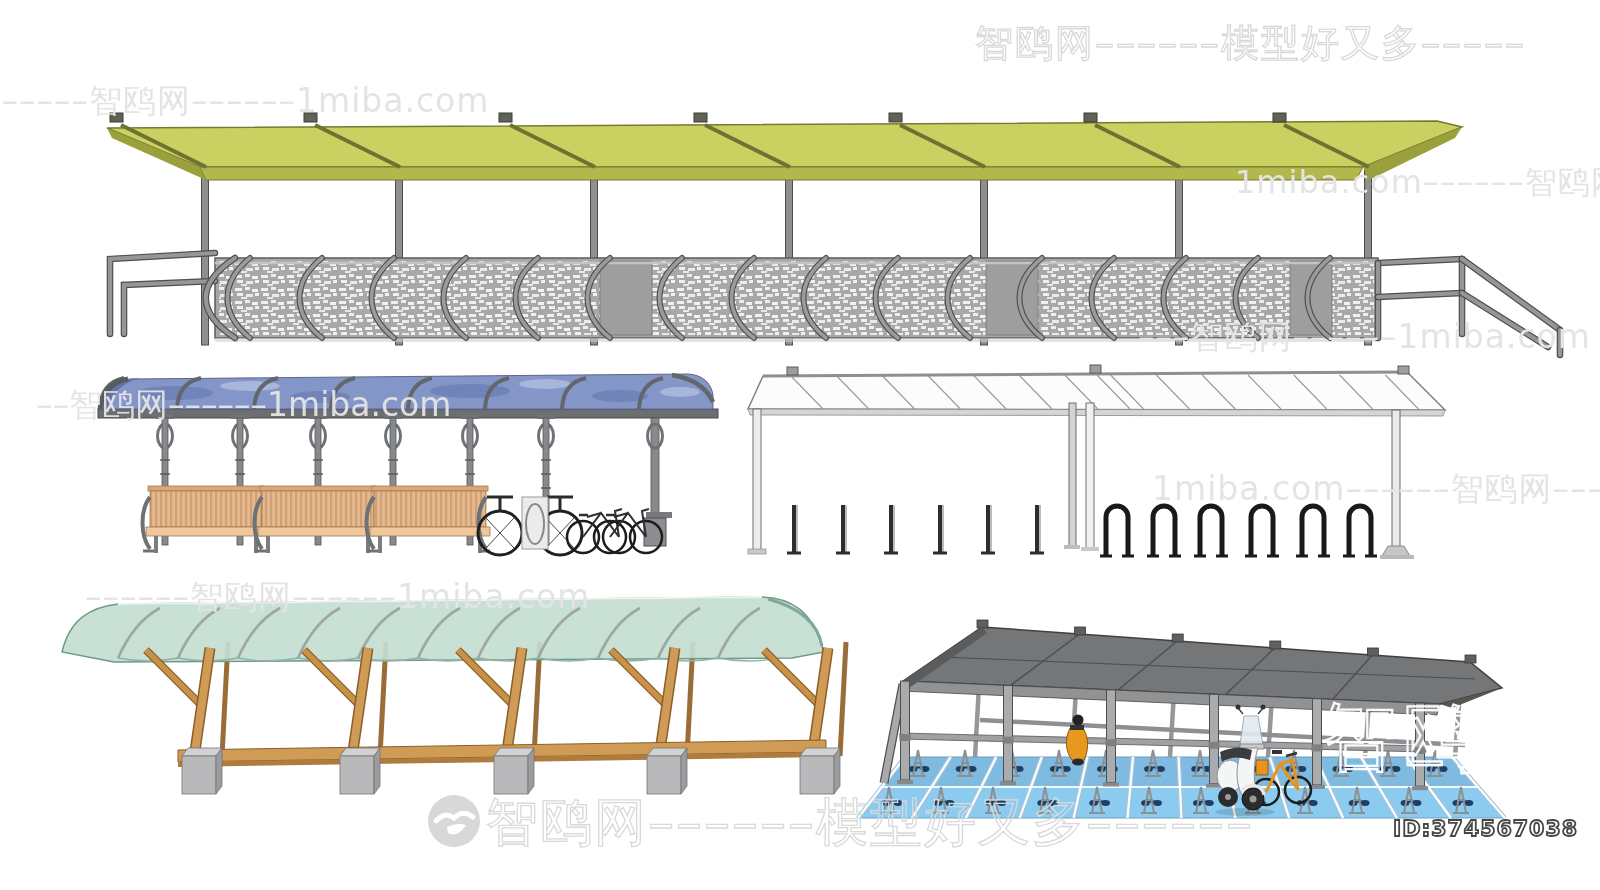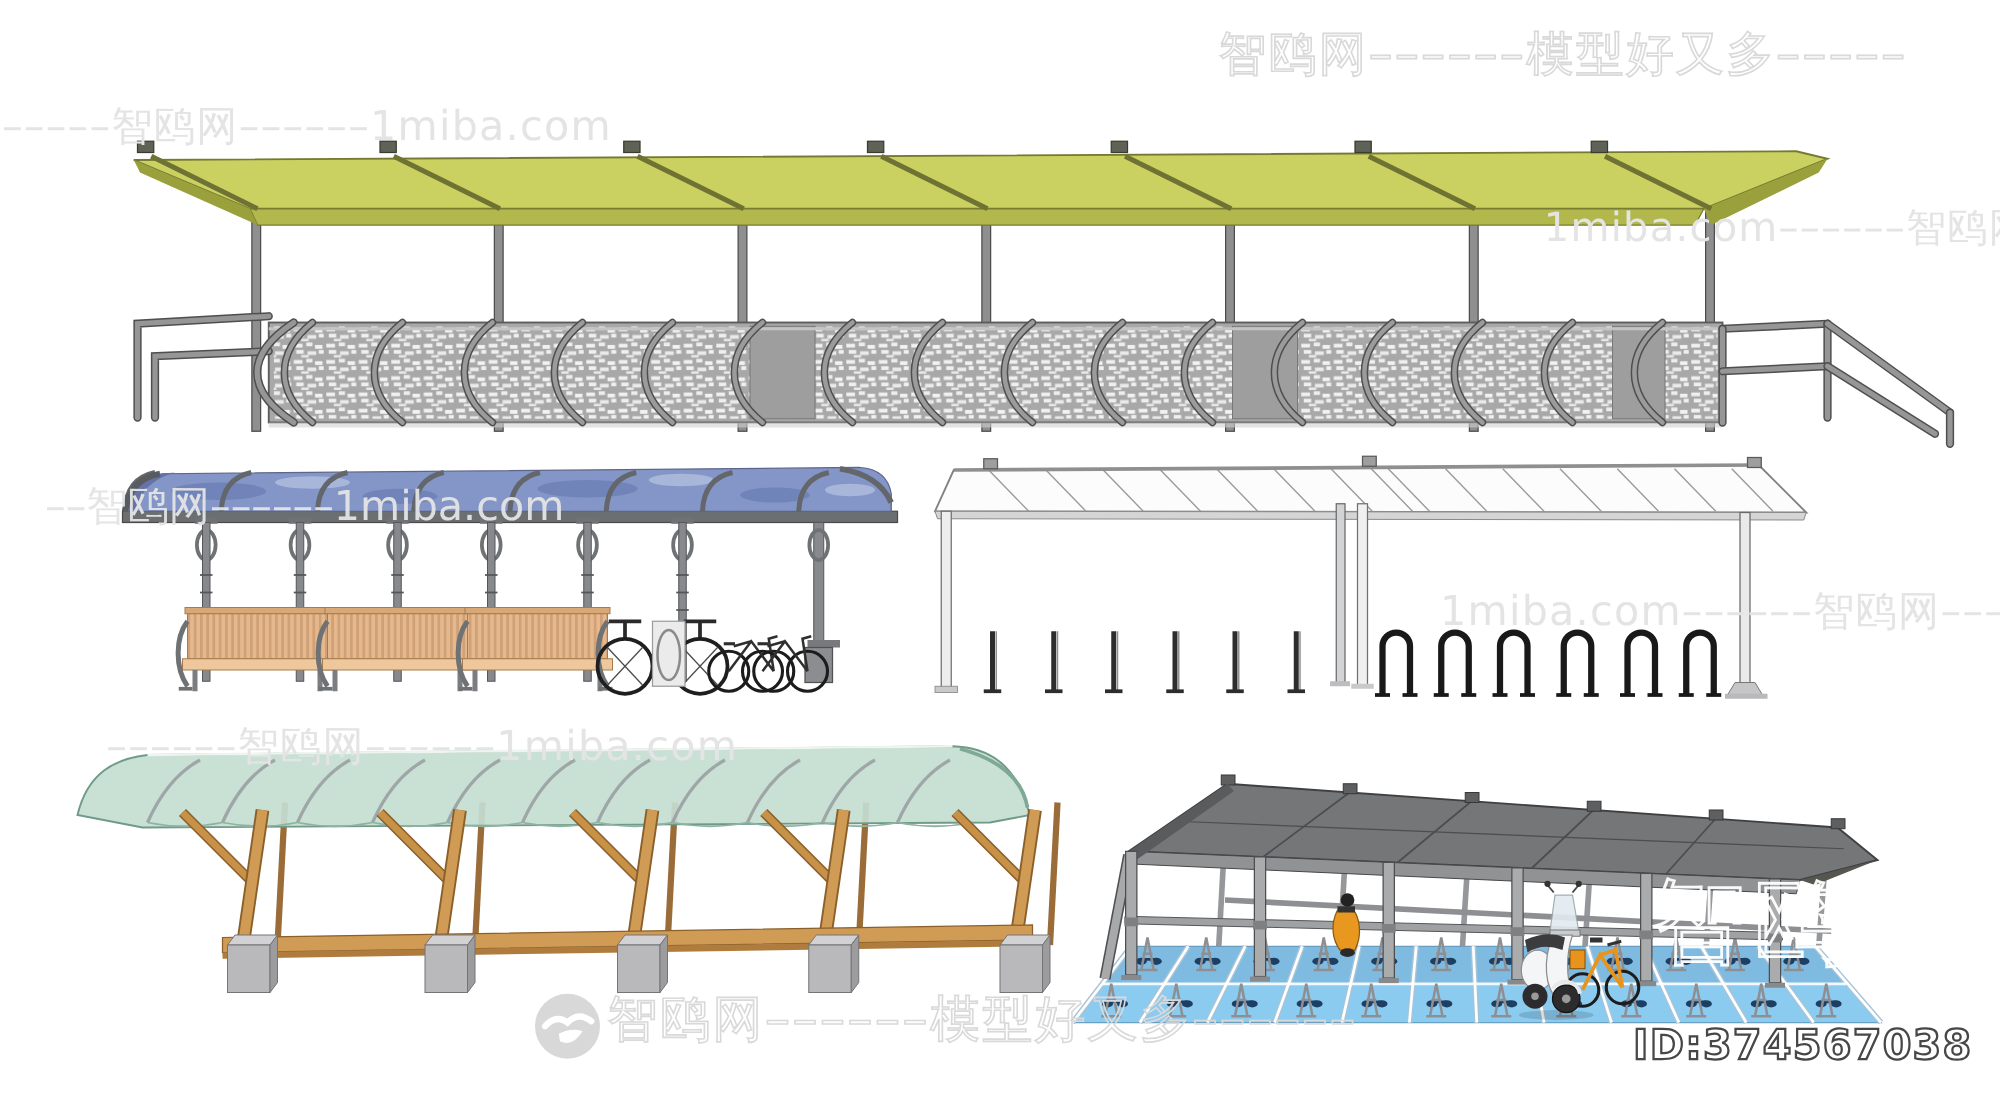--- a/index.html
+++ b/index.html
@@ -13,23 +13,23 @@
   .wm-big{color:transparent;-webkit-text-stroke:2.2px rgba(255,255,255,.95);letter-spacing:6px;font-size:75px;}
   .wm-slogan-top{left:975px;top:24px;font-size:38px;}
   .wm-row-a{left:-16px;top:84px;font-size:33px;}
   .wm-row-b{left:1235px;top:166px;font-size:32px;}
   .wm-row-c{left:122px;top:204px;font-size:31px;}
   .wm-row-d{left:1138px;top:320px;font-size:33px;}
   .wm-row-e{left:36px;top:388px;font-size:33px;color:rgba(228,228,228,.95);}
   .wm-row-f{left:1152px;top:472px;font-size:33px;}
   .wm-row-g{left:85px;top:580px;font-size:33px;}
   .wm-big-br{left:1322px;top:700px;}
-  .wm-slogan-bottom{left:486px;top:796px;font-size:40px;}
+  .wm-slogan-bottom{left:486px;top:796px;font-size:52px;}
   .logo{position:absolute;left:427px;top:794px;}
-  .id-badge{position:absolute;right:22px;top:816px;font-size:33px;font-weight:bold;
+  .id-badge{position:absolute;right:22px;top:816px;font-size:22px;font-weight:bold;
             color:#ffffff;-webkit-text-stroke:1.8px #474747;letter-spacing:1px;}
 </style>
 </head>
 <body>
 
 <div class="stage">
 
 <svg class="scene" width="1600" height="890" viewBox="0 0 1600 890">
   <defs>
     <pattern id="perf" width="26" height="13" patternUnits="userSpaceOnUse">
@@ -578,20 +578,21 @@
           <circle cx="1253" cy="799" r="11" fill="#2c2c2e" stroke="#151515" stroke-width="1"></circle>
           <circle cx="1253" cy="799" r="3.5" fill="#9a9a9a"></circle>
           <path d="M1242,791 A12,12 0 0 1 1264,795" stroke="#e8e8ea" stroke-width="3" fill="none"></path>
         </g>
   </g>
 </svg>
 
 <span class="wm wm-outline wm-slogan-top">智鸥网––––––模型好又多–––––</span>
 <span class="wm wm-light wm-row-a">––––––智鸥网––––––1miba.com</span>
 <span class="wm wm-light wm-row-b">1miba.com––––––智鸥网––</span>
+<span class="wm wm-light wm-row-d">–––智鸥网––––––1miba.com</span>
 <span class="wm wm-row-e wm">––智鸥网––––––1miba.com</span>
 <span class="wm wm-light wm-row-f">1miba.com––––––智鸥网–––––</span>
 <span class="wm wm-light wm-row-g">––––––智鸥网––––––1miba.com</span>
 <span class="wm wm-big wm-big-br">智鸥网</span>
 
 <svg class="logo" width="54" height="54" viewBox="0 0 54 54">
   <circle cx="27" cy="27" r="26" fill="#d8d8d8"></circle>
   <path d="M9,27 Q18,17 27,24 Q36,15 46,23" stroke="#ffffff" stroke-width="5" fill="none" stroke-linecap="round"></path>
   <path d="M20,33 Q30,28 39,31 Q31,44 21,39 Z" fill="#ffffff"></path>
 </svg>

